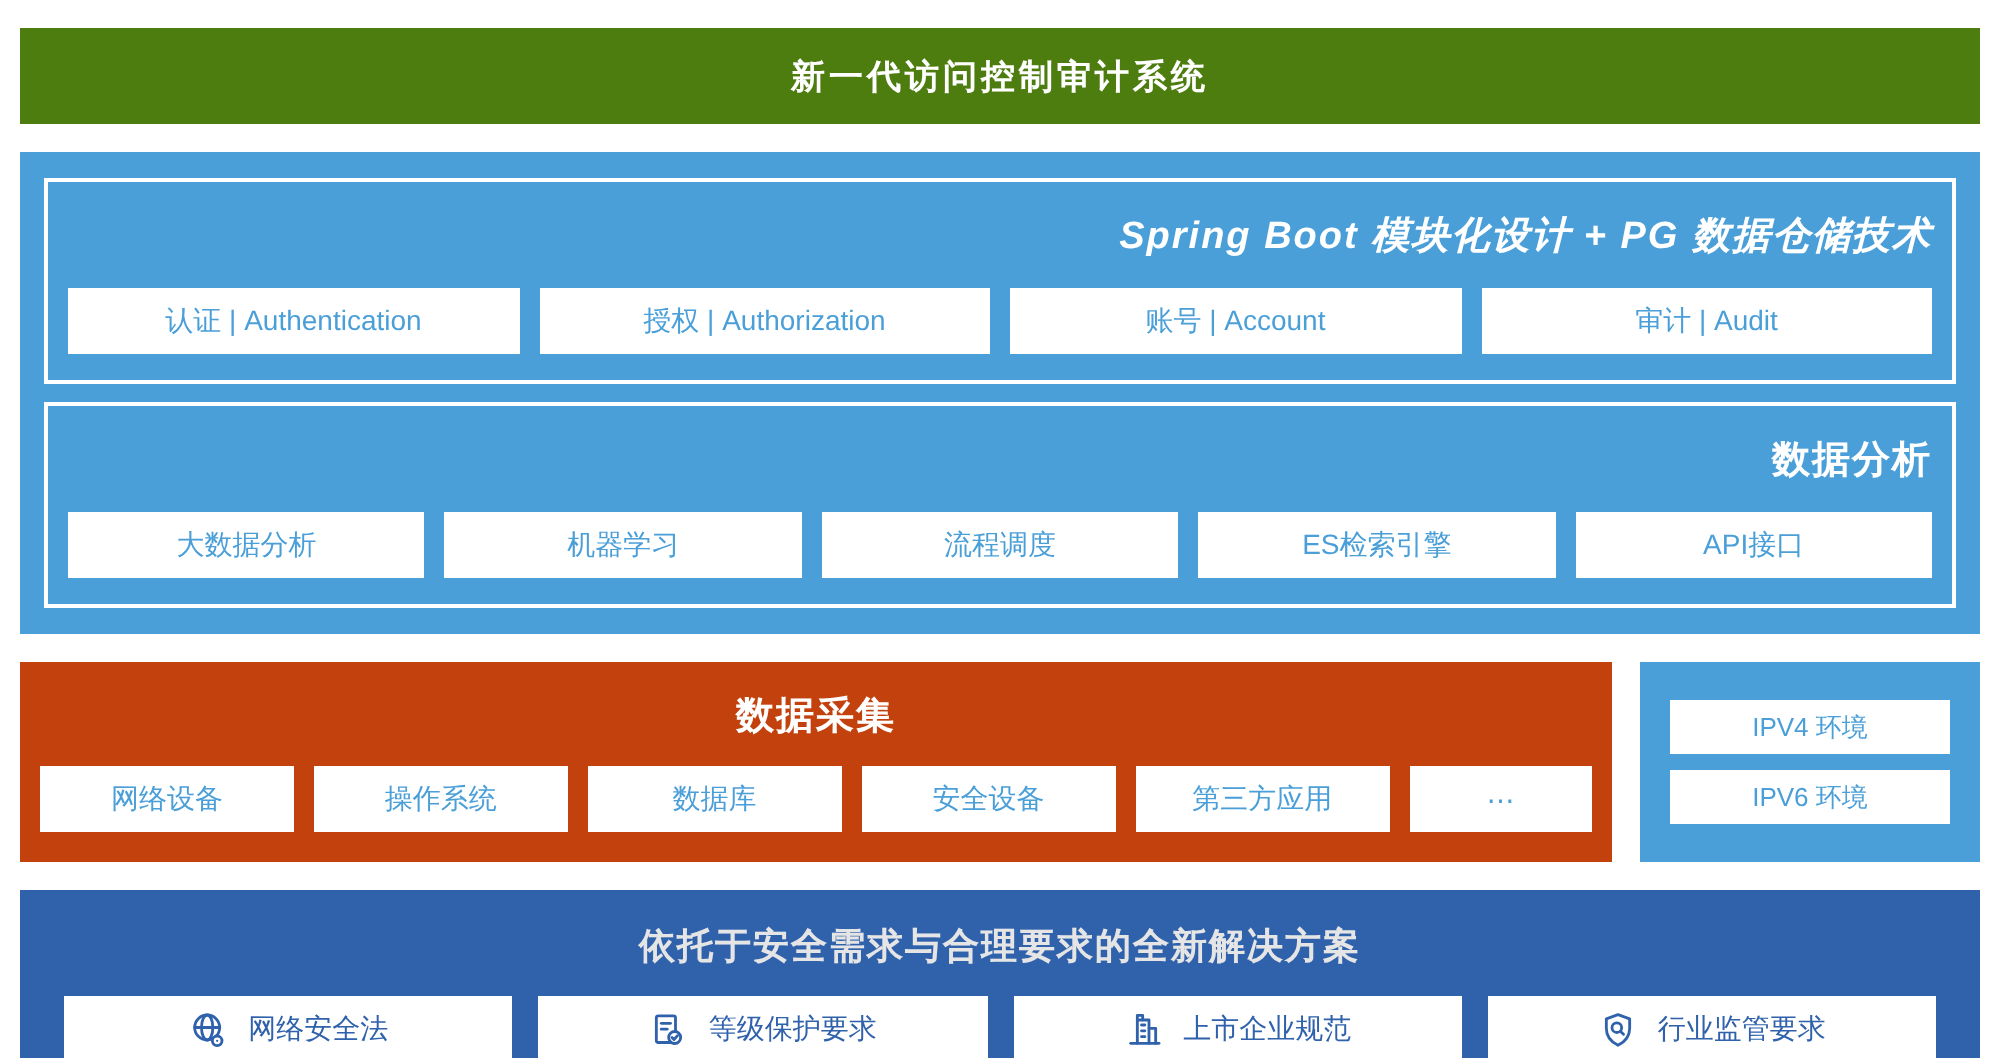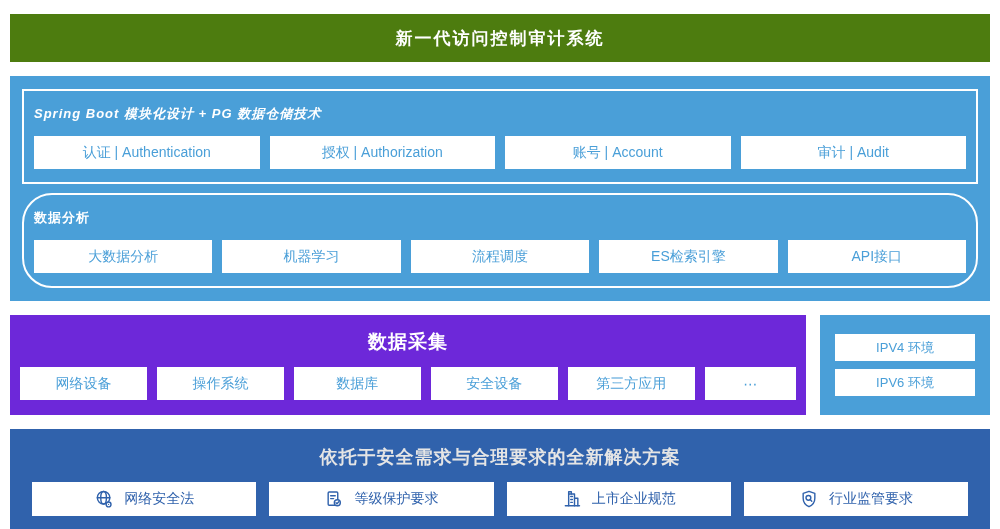--- a/index.html
+++ b/index.html
@@ -20,36 +20,36 @@
     margin-bottom: 14px;
   }
   
   .platform {
     background: #4A9FD8;
     padding: 13px 12px;
     margin-bottom: 14px;
     flex: none;
   }
   .panel { border: 2px solid #ffffff; padding: 8px 10px 13px; }
-  .panel + .panel { margin-top: 9px; border-radius: 30px; }
+  .panel + .panel { margin-top: 9px; }
   .panel-title {
-    color: #ffffff; font-weight: bold; font-size: 13px;
-    text-align: left; padding: 6px 0 13px; letter-spacing: 1px;
+    color: #ffffff; font-weight: bold; font-size: 19px;
+    text-align: right; padding: 6px 0 13px; letter-spacing: 1px;
   }
   .panel-title.italic { font-style: italic; }
   .box-row { display: flex; gap: 10px; }
   .wbox {
     background: #ffffff; flex: 1; height: 33px;
     display: flex; align-items: center; justify-content: center;
     color: #4A9FD8; font-size: 14px; white-space: nowrap;
   }
   .wbox.narrow { flex: 0.72; }
   
   .middle { display: flex; gap: 14px; margin-bottom: 14px; flex: none; }
-  .collect { flex: 1; background: #6d28d9; padding: 10px 10px 15px; }
+  .collect { flex: 1; background: #c2410c; padding: 10px 10px 15px; }
   .collect-title {
     color: #ffffff; font-weight: bold; font-size: 19px;
     text-align: center; padding: 4px 0 12px; letter-spacing: 1px;
   }
   .ipv {
     width: 170px; flex: none; background: #4A9FD8;
     padding: 15px 15px;
     display: flex; flex-direction: column; justify-content: center; gap: 8px;
   }
   .ipv .wbox { flex: none; height: 27px; font-size: 13px; }

